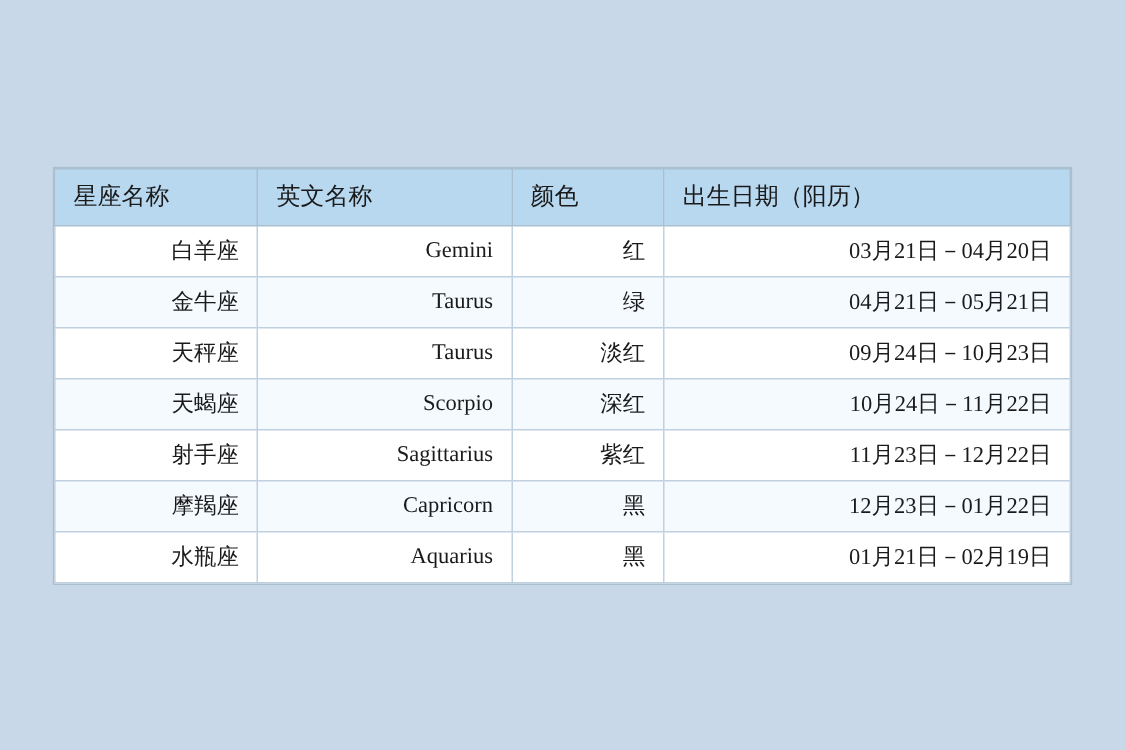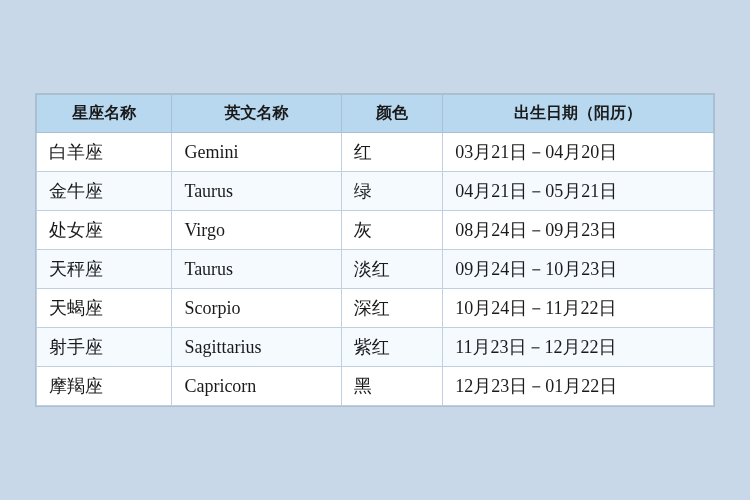--- a/index.html
+++ b/index.html
@@ -29,39 +29,39 @@
       border-collapse: collapse;
     }
 
     thead tr {
       background-color: #b8d8f0;
     }
 
     thead th {
       border: 1px solid #aac0d0;
       padding: 8px 12px;
-      text-align: center;
-      font-weight: bold;
+      text-align: left;
+      font-weight: normal;
       font-size: 16px;
       color: #1a1a1a;
     }
 
     tbody tr {
       background-color: #ffffff;
     }
 
     tbody tr:nth-child(even) {
       background-color: #f5faff;
     }
 
     tbody td {
       border: 1px solid #c0d0e0;
       padding: 7px 12px;
-      text-align: left;
-      font-size: 18px;
+      text-align: right;
+      font-size: 15px;
       color: #1a1a1a;
     }
 
     .col-chinese { width: 20%; }
     .col-english { width: 25%; }
     .col-color   { width: 15%; }
     .col-date    { width: 40%; }
   </style>
 </head>
 <body>
@@ -83,26 +83,20 @@
           <td>红</td>
           <td>03月21日－04月20日</td>
         </tr>
         <tr>
           <td>金牛座</td>
           <td>Taurus</td>
           <td>绿</td>
           <td>04月21日－05月21日</td>
         </tr>
         <tr>
-          <td>处女座</td>
-          <td>Virgo</td>
-          <td>灰</td>
-          <td>08月24日－09月23日</td>
-        </tr>
-        <tr>
           <td>天秤座</td>
           <td>Taurus</td>
           <td>淡红</td>
           <td>09月24日－10月23日</td>
         </tr>
         <tr>
           <td>天蝎座</td>
           <td>Scorpio</td>
           <td>深红</td>
           <td>10月24日－11月22日</td>
@@ -112,15 +106,21 @@
           <td>Sagittarius</td>
           <td>紫红</td>
           <td>11月23日－12月22日</td>
         </tr>
         <tr>
           <td>摩羯座</td>
           <td>Capricorn</td>
           <td>黑</td>
           <td>12月23日－01月22日</td>
         </tr>
+        <tr>
+          <td>水瓶座</td>
+          <td>Aquarius</td>
+          <td>黑</td>
+          <td>01月21日－02月19日</td>
+        </tr>
       </tbody>
   </table>
 </div>
 
 </body></html>

